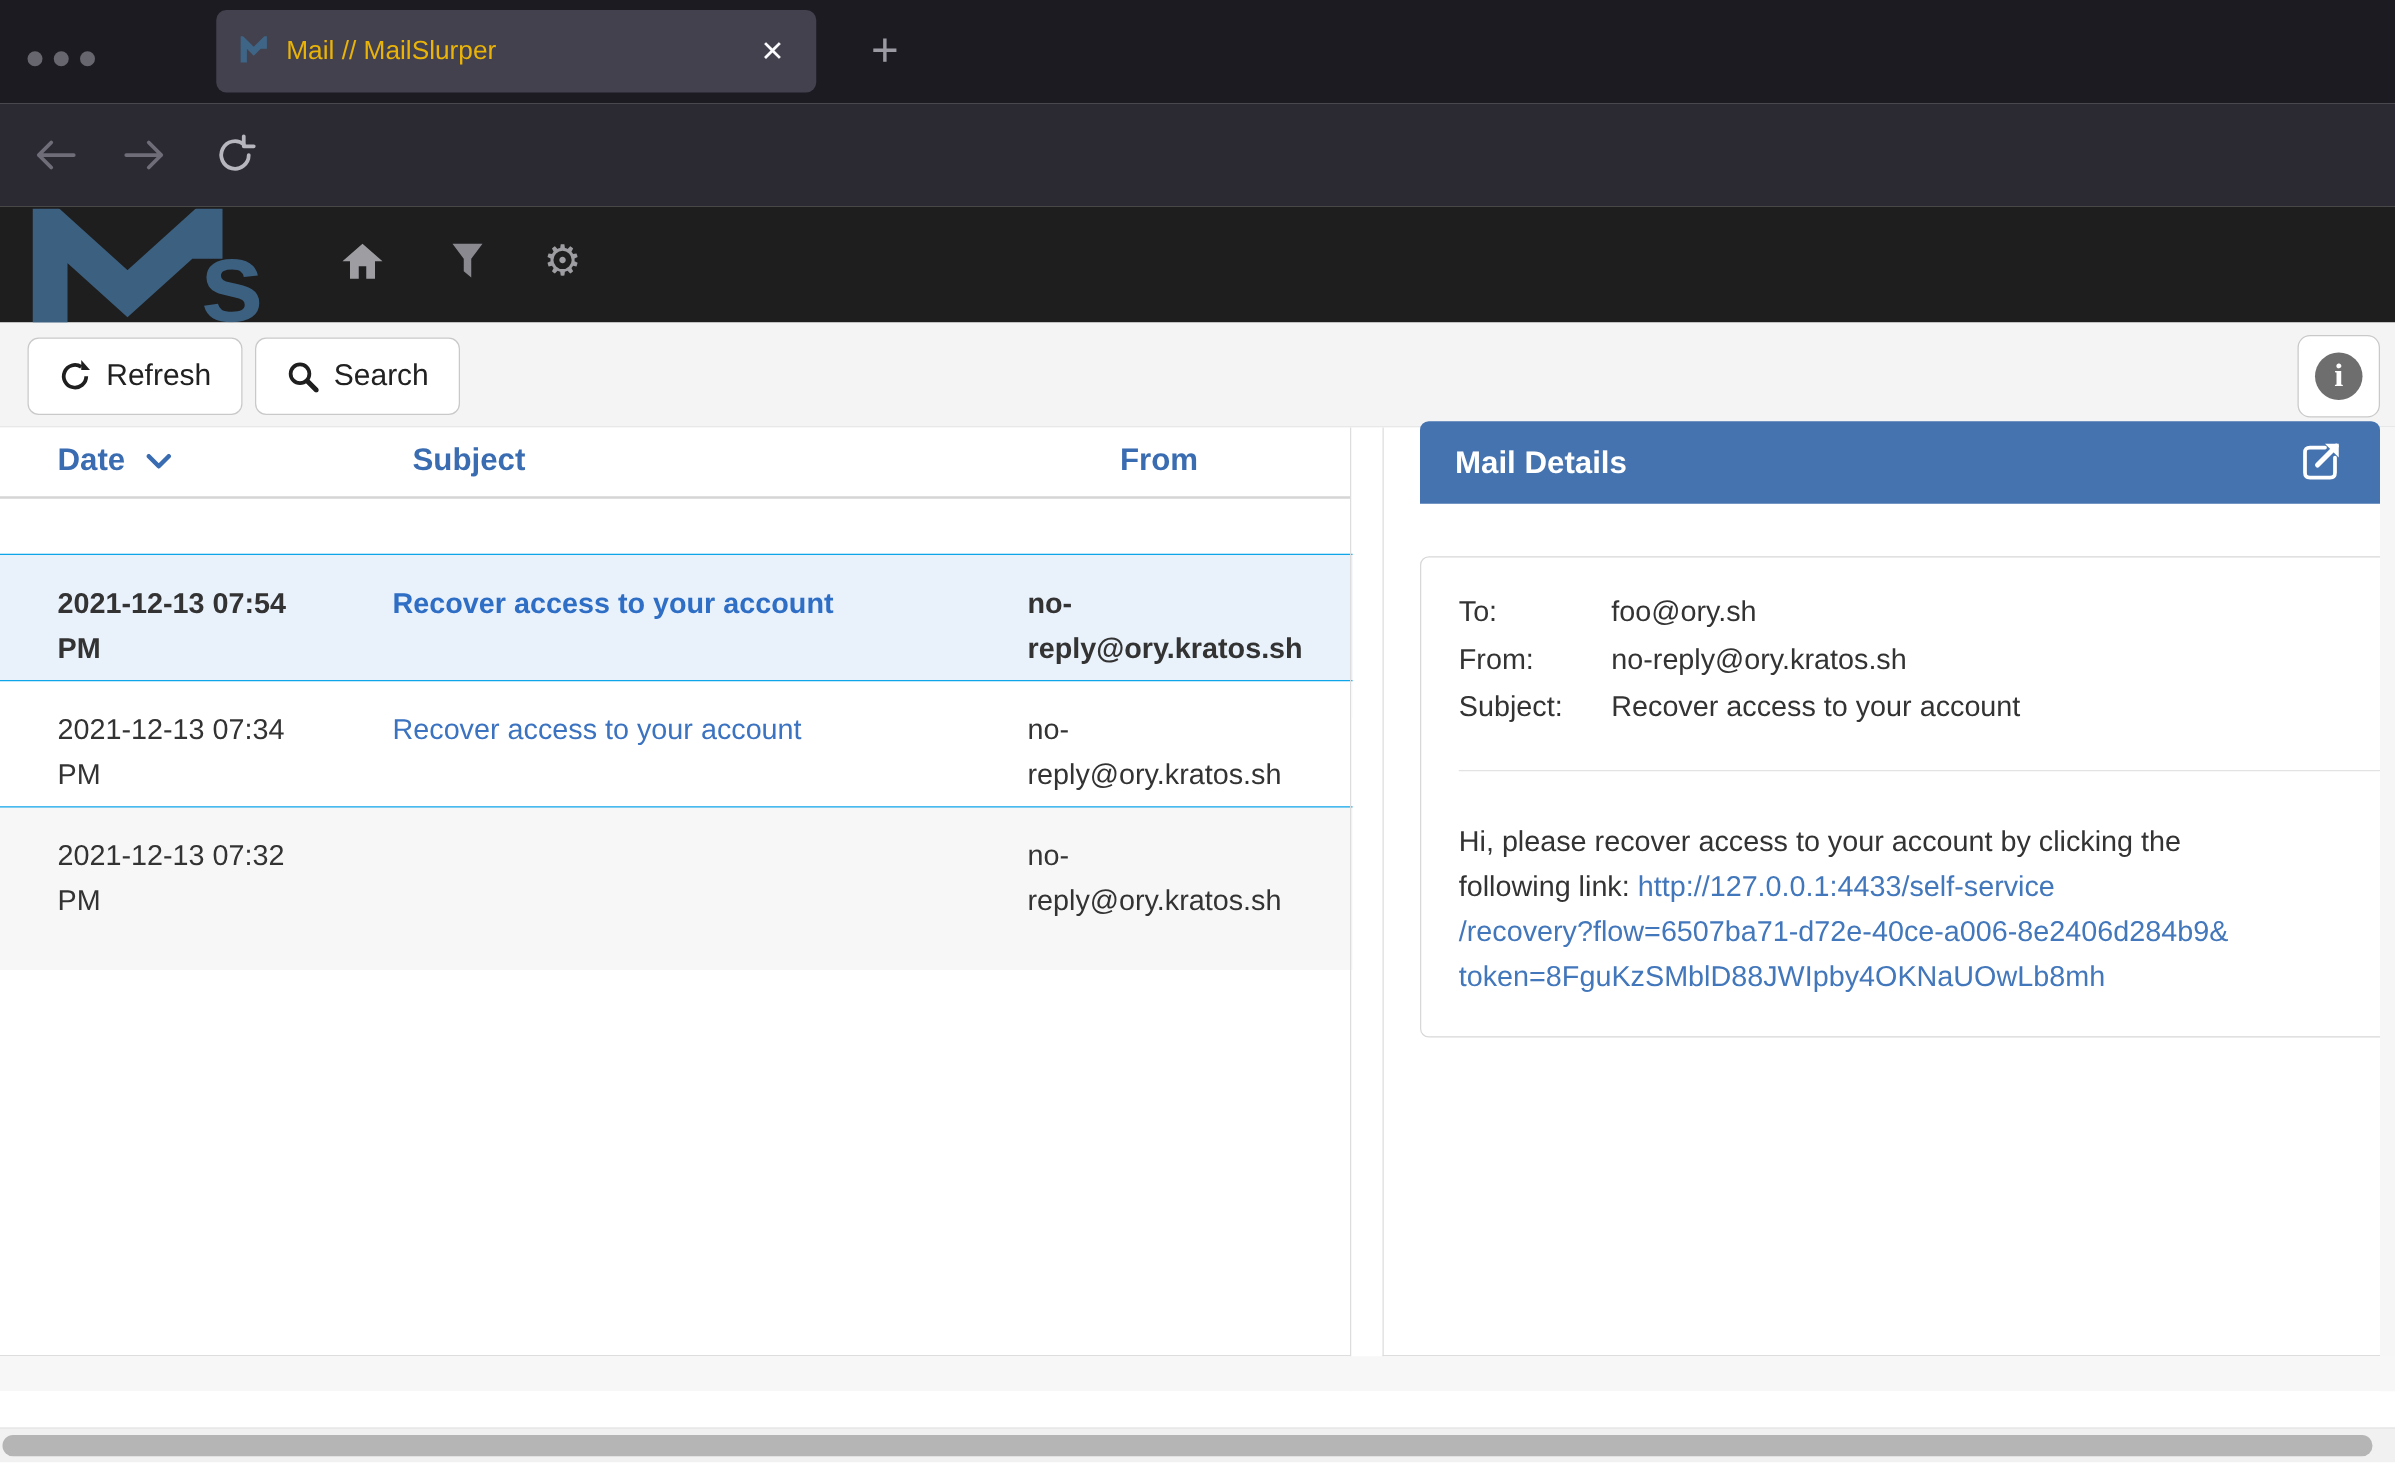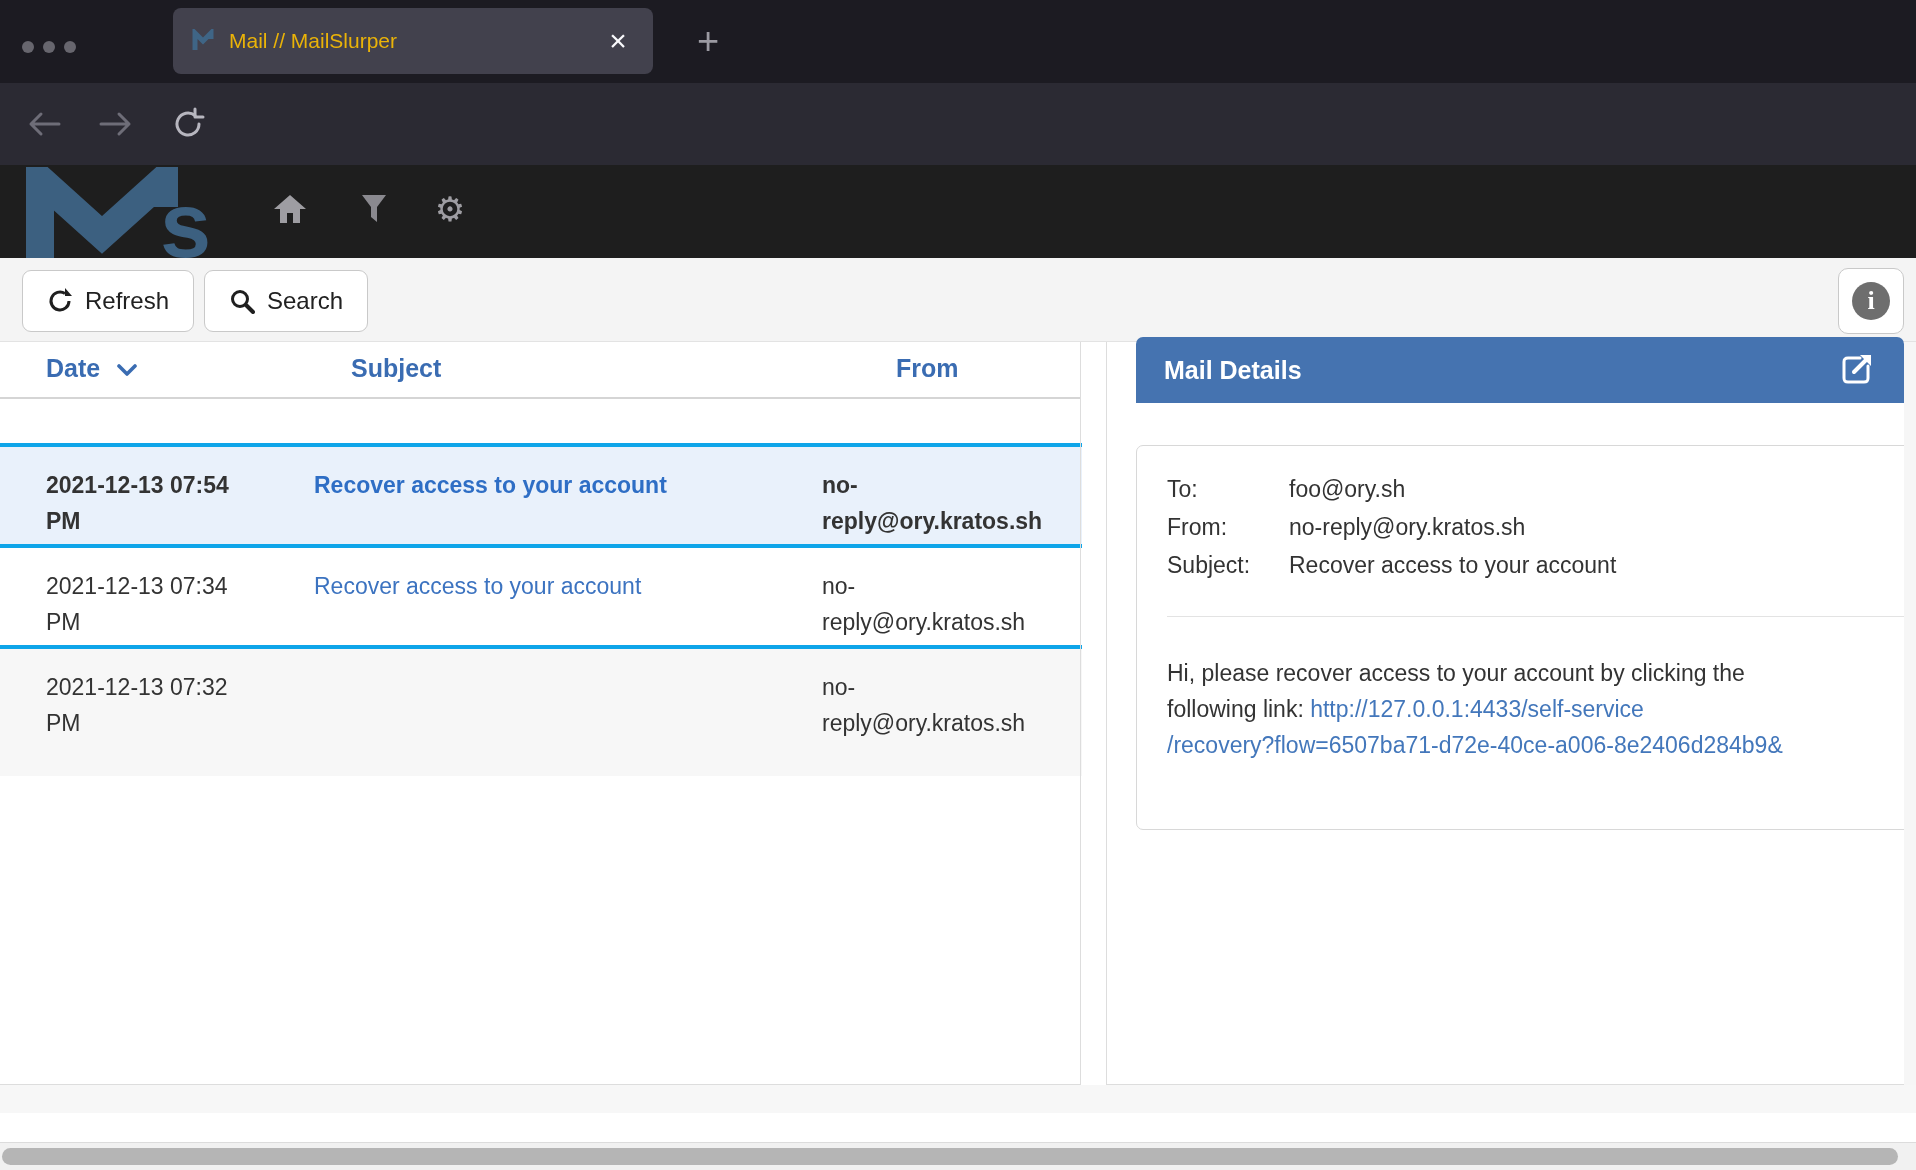--- a/index.html
+++ b/index.html
@@ -49,23 +49,23 @@
               border:1px solid #c9c9c9; border-radius:10px; display:flex; align-items:center;
               justify-content:center; cursor:pointer; }
   .info-circle { width:38px; height:38px; border-radius:50%; background:#6e6e6e; color:#fff;
                  font-family:"Liberation Serif", serif; font-weight:bold; font-size:26px;
                  display:flex; align-items:center; justify-content:center; }
 
   
   .content { position:absolute; left:0; top:342px; width:1916px; height:743px; background:#fff; }
   .list-header { position:absolute; left:0; top:0; width:1080px; height:57px; border-bottom:2px solid #d5d5d5; }
   .col-head { position:absolute; top:12px; font-size:25px; font-weight:bold; color:#3a6cb2; cursor:pointer; }
-  .h-date { left:46px; } .h-subject { left:330px;margin-left:21px; } .h-from { left:896px; }
+  .h-date { left:46px; } .h-subject { left:330px; } .h-from { left:896px; }
   .sort-chev { display:inline-block; margin-left:10px; }
-  .mail-row { position:absolute; left:0; width:1082px; height:131px; border-top:4px solid #0ea5e9; cursor:pointer; }
+  .mail-row { position:absolute; left:0; width:1082px; height:131px; border-top:1px solid #0ea5e9; cursor:pointer; }
   .row-0 { top:101px; background:#e9f1fb; } .row-1 { top:202px; background:#fff;padding-left:40px; } .row-2 { top:303px; background:#f7f7f7; }
   .cell { position:absolute; top:20px; font-size:23px; line-height:36px; color:#333; }
   .c-date { left:46px; width:205px; } .c-subject { left:314px; width:500px; } .c-from { left:822px; width:208px; }
   .c-subject span { color:#3c73c0; }
   .row-0 .cell { font-weight:bold; } .row-0 .c-subject span { color:#2e6ec5; }
 
   .vline { position:absolute; width:1px; background:#ddd; }
   .vline-a { left:1080px; top:342px; height:771px; }
   .vline-b { left:1106px; top:342px; height:771px; }
   .panel-bottom { position:absolute; top:1084px; height:1px; background:#ddd; }
@@ -247,21 +247,21 @@
       <span>To:</span>
       <span>foo@ory.sh</span>
       <span>From:</span>
       <span>no-reply@ory.kratos.sh</span>
       <span>Subject:</span>
       <span>Recover access to your account</span>
     </div>
     <hr class="card-divider">
     <p class="mail-body">
       <span>Hi, please recover access to your account by clicking the</span><br>
-      <span>following link: </span><a><span>http://127.0.0.1:4433/self-service</span><br><span>/recovery?flow=6507ba71-d72e-40ce-a006-8e2406d284b9&amp;</span><br></a>
+      <span>following link: </span><a><span>http://127.0.0.1:4433/self-service</span><br><span>/recovery?flow=6507ba71-d72e-40ce-a006-8e2406d284b9&amp;</span><br><span>token=8FguKzSMblD88JWIpby4OKNaUOwLb8mh</span></a>
     </p>
   </div>
 
   <div class="vscroll-track"></div>
 
   <div class="band-gray"></div>
   <div class="band-white"></div>
   <div class="band-line"></div>
   <div class="hscroll">
     <div class="hscroll-thumb"></div>

